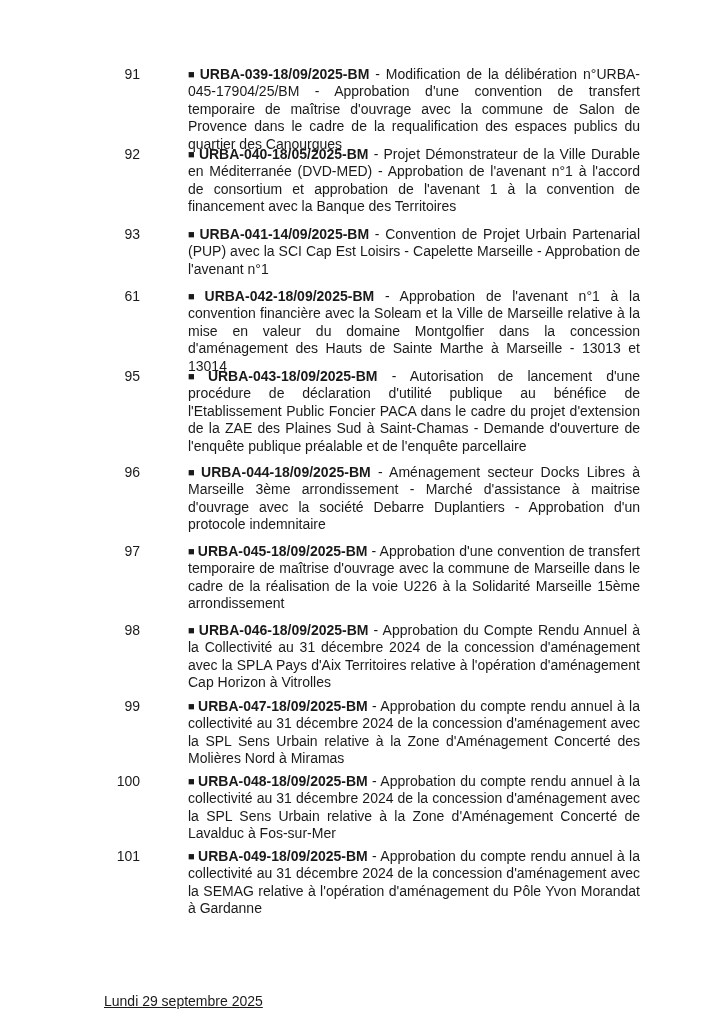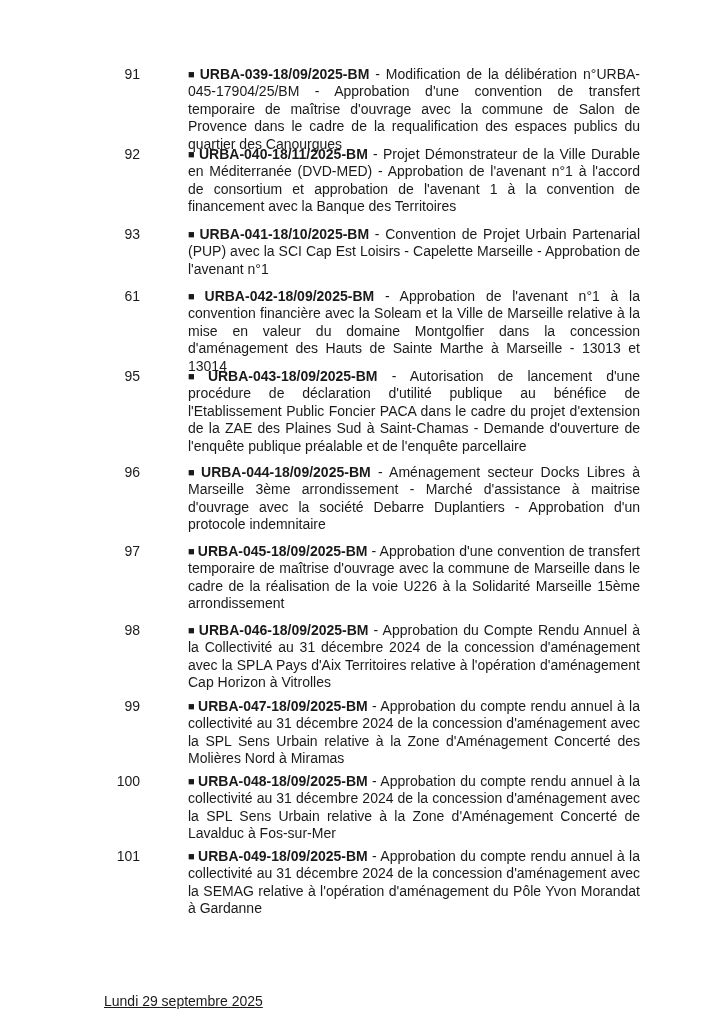--- a/index.html
+++ b/index.html
@@ -29,26 +29,26 @@
 
 <div class="page">
 
   <div class="item" style="top:66px">
     <span class="num">91</span>
     <div class="body"><span class="bullet">■</span><span class="ref">URBA-039-18/09/2025-BM</span><span> - Modification de la délibération n°URBA-045-17904/25/BM - Approbation d'une convention de transfert temporaire de maîtrise d'ouvrage avec la commune de Salon de Provence dans le cadre de la requalification des espaces publics du quartier des Canourgues</span></div>
   </div>
 
   <div class="item" style="top:146px">
     <span class="num">92</span>
-    <div class="body"><span class="bullet">■</span><span class="ref">URBA-040-18/11/2025-BM</span><span> - Projet Démonstrateur de la Ville Durable en Méditerranée (DVD-MED) - Approbation de l'avenant n°1 à l'accord de consortium et approbation de l'avenant 1 à la convention de financement avec la Banque des Territoires</span></div>
+    <div class="body"><span class="bullet">■</span><span class="ref">URBA-040-18/05/2025-BM</span><span> - Projet Démonstrateur de la Ville Durable en Méditerranée (DVD-MED) - Approbation de l'avenant n°1 à l'accord de consortium et approbation de l'avenant 1 à la convention de financement avec la Banque des Territoires</span></div>
   </div>
 
   <div class="item" style="top:226px">
     <span class="num">93</span>
-    <div class="body"><span class="bullet">■</span><span class="ref">URBA-041-18/10/2025-BM</span><span> - Convention de Projet Urbain Partenarial (PUP) avec la SCI Cap Est Loisirs - Capelette Marseille - Approbation de l'avenant n°1</span></div>
+    <div class="body"><span class="bullet">■</span><span class="ref">URBA-041-14/09/2025-BM</span><span> - Convention de Projet Urbain Partenarial (PUP) avec la SCI Cap Est Loisirs - Capelette Marseille - Approbation de l'avenant n°1</span></div>
   </div>
 
   <div class="item" style="top:288px">
     <span class="num">61</span>
     <div class="body"><span class="bullet">■</span><span class="ref">URBA-042-18/09/2025-BM</span><span> - Approbation de l'avenant n°1 à la convention financière avec la Soleam et la Ville de Marseille relative à la mise en valeur du domaine Montgolfier dans la concession d'aménagement des Hauts de Sainte Marthe à Marseille - 13013 et 13014</span></div>
   </div>
 
   <div class="item" style="top:368px">
     <span class="num">95</span>
     <div class="body"><span class="bullet">■</span><span class="ref">URBA-043-18/09/2025-BM</span><span> - Autorisation de lancement d'une procédure de déclaration d'utilité publique au bénéfice de l'Etablissement Public Foncier PACA dans le cadre du projet d'extension de la ZAE des Plaines Sud à Saint-Chamas - Demande d'ouverture de l'enquête publique préalable et de l'enquête parcellaire</span></div>

